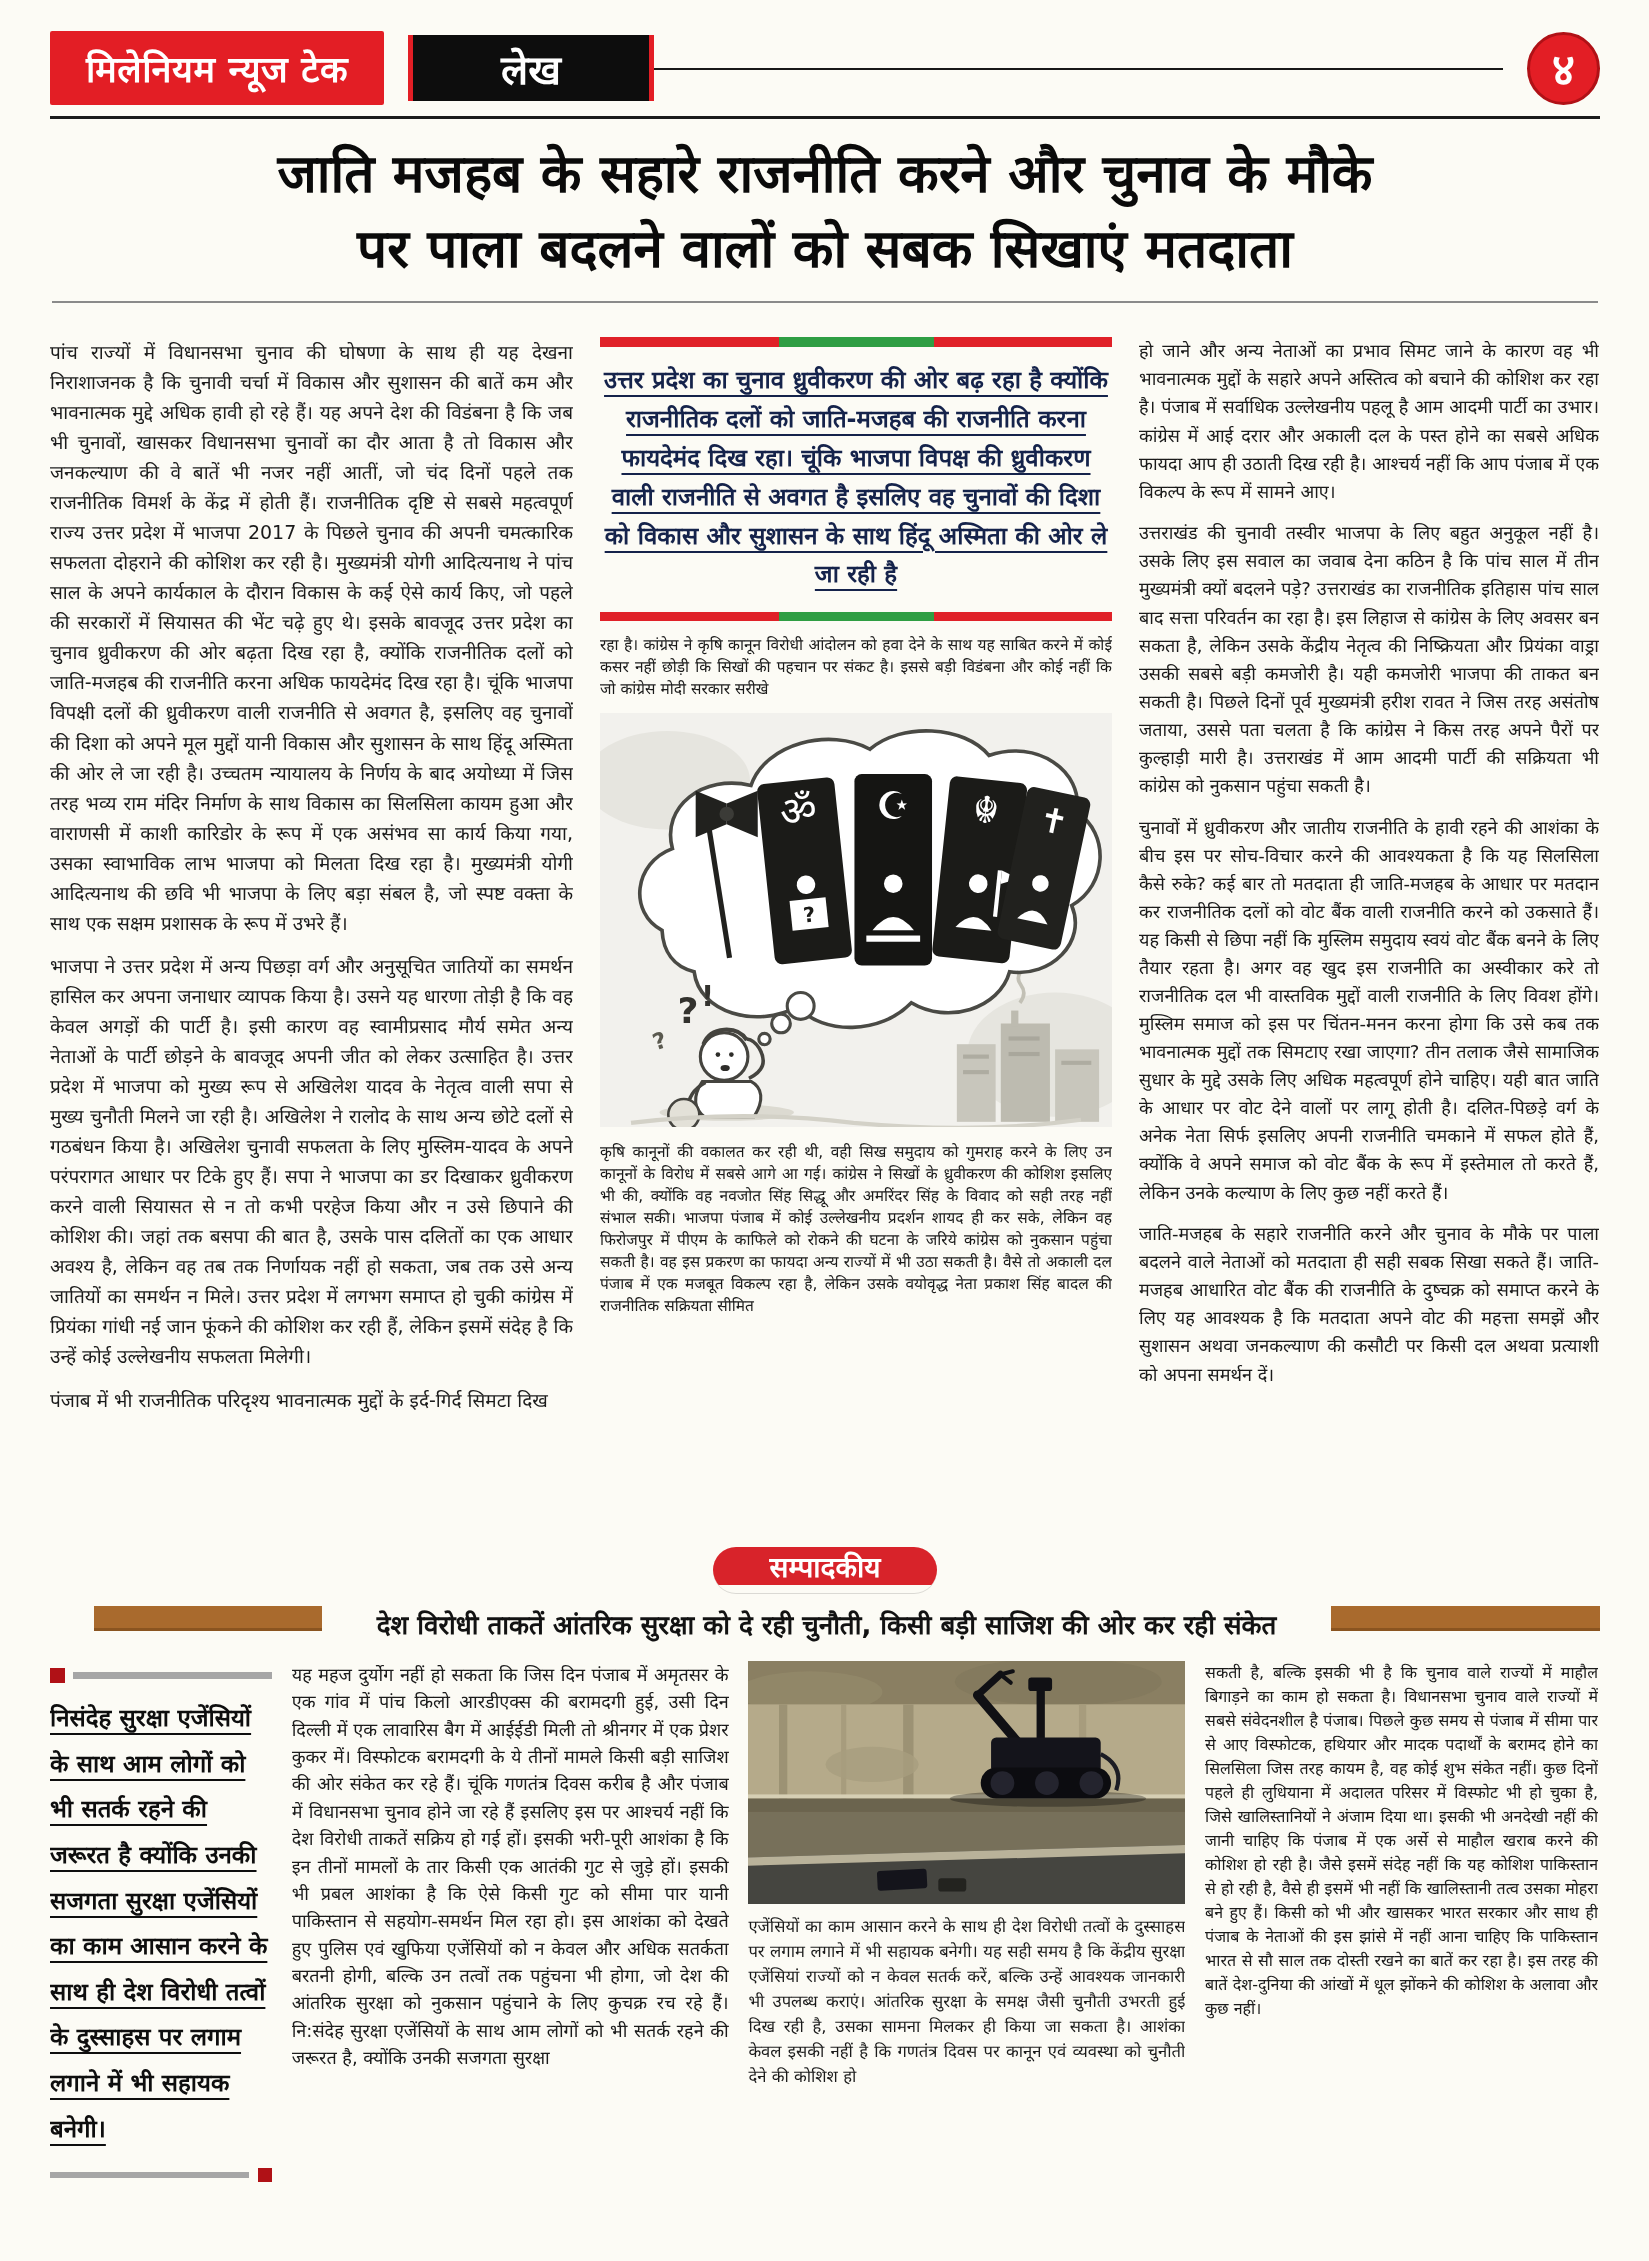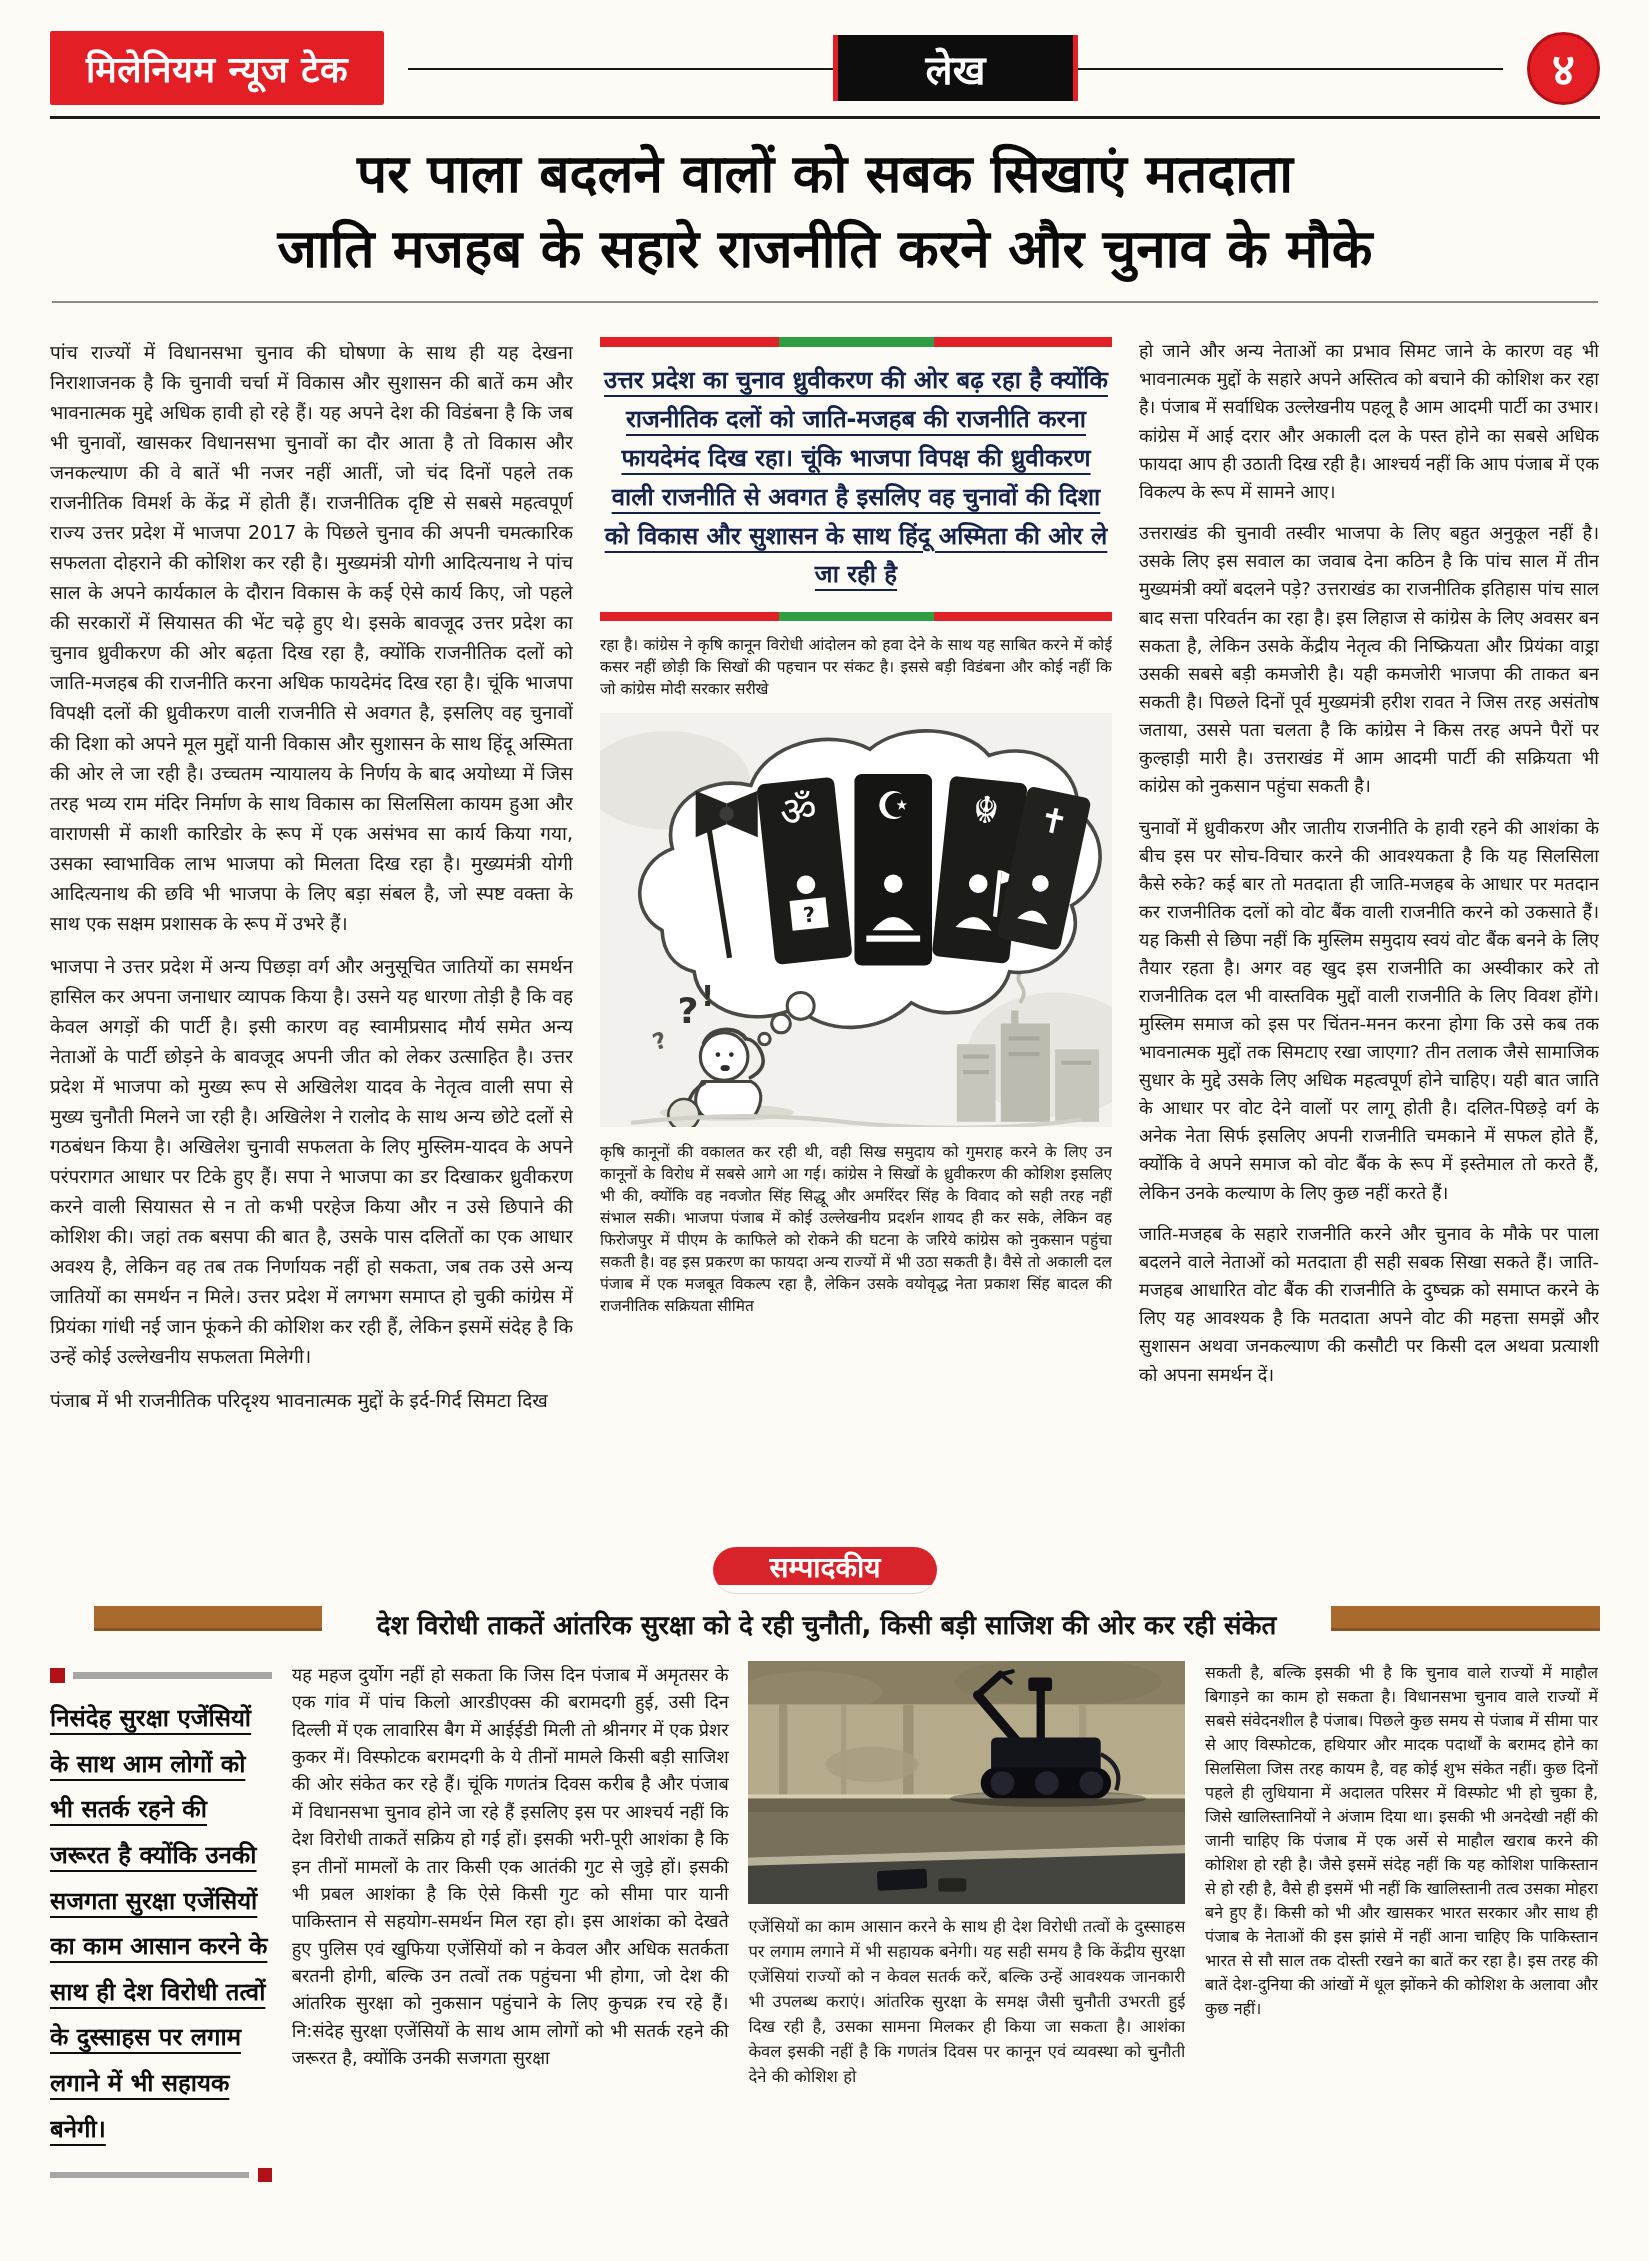--- a/index.html
+++ b/index.html
@@ -11,21 +11,21 @@
   }
   .page { position:absolute; inset:0; padding:30px 50px 21px; display:flex; flex-direction:column; }
 
   
   .masthead { display:flex; align-items:center; gap:24px; height:78px; }
   .brand {
     background:#e31e25; color:#ffffff; font-weight:bold; font-size:36px;
     height:74px; padding:0 36px; display:flex; align-items:center; border-radius:2.1px;
     white-space:nowrap; letter-spacing:0.5px;
   }
-  .mast-mid { flex:1; display:flex; justify-content:center; align-items:center; position:relative; }
+  .mast-mid { flex:1; display:flex; align-items:center; position:relative; }
   .mast-mid::before { content:""; position:absolute; left:0; right:0; top:50%; height:2.1px; background:#181818; }
   .section-box {
     background:#0d0d0d; color:#ffffff; font-weight:bold; font-size:40px;
     height:66px; padding:0 88px; display:flex; align-items:center; position:relative; z-index:1;
     border-left:5.2px solid #e31e25; border-right:5.2px solid #e31e25;
   }
   .dateline {
     border:3.1px solid #e31e25; color:#101010; font-weight:bold; font-size:29px;
     padding:10.3px 23px; white-space:nowrap; background:#fff;
   }
@@ -106,22 +106,22 @@
   <header class="masthead">
     <div class="brand">मिलेनियम न्यूज टेक</div>
     <div class="mast-mid">
       <div class="section-box">लेख</div>
     </div>
     <div class="page-badge">४</div>
   </header>
   <div class="mast-rule"></div>
 
   <h1 class="headline">
+    <span style="display:block">जाति मजहब के सहारे राजनीति करने और चुनाव के मौके</span>
     <span style="display:block">पर पाला बदलने वालों को सबक सिखाएं मतदाता</span>
-    <span style="display:block">जाति मजहब के सहारे राजनीति करने और चुनाव के मौके</span>
   </h1>
   <div class="headline-rule"></div>
 
   <section class="lead-cols">
 
     <div class="col col-1">
       <p>पांच राज्यों में विधानसभा चुनाव की घोषणा के साथ ही यह देखना निराशाजनक है कि चुनावी चर्चा में विकास और सुशासन की बातें कम और भावनात्मक मुद्दे अधिक हावी हो रहे हैं। यह अपने देश की विडंबना है कि जब भी चुनावों, खासकर विधानसभा चुनावों का दौर आता है तो विकास और जनकल्याण की वे बातें भी नजर नहीं आतीं, जो चंद दिनों पहले तक राजनीतिक विमर्श के केंद्र में होती हैं। राजनीतिक दृष्टि से सबसे महत्वपूर्ण राज्य उत्तर प्रदेश में भाजपा 2017 के पिछले चुनाव की अपनी चमत्कारिक सफलता दोहराने की कोशिश कर रही है। मुख्यमंत्री योगी आदित्यनाथ ने पांच साल के अपने कार्यकाल के दौरान विकास के कई ऐसे कार्य किए, जो पहले की सरकारों में सियासत की भेंट चढ़े हुए थे। इसके बावजूद उत्तर प्रदेश का चुनाव ध्रुवीकरण की ओर बढ़ता दिख रहा है, क्योंकि राजनीतिक दलों को जाति-मजहब की राजनीति करना अधिक फायदेमंद दिख रहा है। चूंकि भाजपा विपक्षी दलों की ध्रुवीकरण वाली राजनीति से अवगत है, इसलिए वह चुनावों की दिशा को अपने मूल मुद्दों यानी विकास और सुशासन के साथ हिंदू अस्मिता की ओर ले जा रही है। उच्चतम न्यायालय के निर्णय के बाद अयोध्या में जिस तरह भव्य राम मंदिर निर्माण के साथ विकास का सिलसिला कायम हुआ और वाराणसी में काशी कारिडोर के रूप में एक असंभव सा कार्य किया गया, उसका स्वाभाविक लाभ भाजपा को मिलता दिख रहा है। मुख्यमंत्री योगी आदित्यनाथ की छवि भी भाजपा के लिए बड़ा संबल है, जो स्पष्ट वक्ता के साथ एक सक्षम प्रशासक के रूप में उभरे हैं।</p>
       <p>भाजपा ने उत्तर प्रदेश में अन्य पिछड़ा वर्ग और अनुसूचित जातियों का समर्थन हासिल कर अपना जनाधार व्यापक किया है। उसने यह धारणा तोड़ी है कि वह केवल अगड़ों की पार्टी है। इसी कारण वह स्वामीप्रसाद मौर्य समेत अन्य नेताओं के पार्टी छोड़ने के बावजूद अपनी जीत को लेकर उत्साहित है। उत्तर प्रदेश में भाजपा को मुख्य रूप से अखिलेश यादव के नेतृत्व वाली सपा से मुख्य चुनौती मिलने जा रही है। अखिलेश ने रालोद के साथ अन्य छोटे दलों से गठबंधन किया है। अखिलेश चुनावी सफलता के लिए मुस्लिम-यादव के अपने परंपरागत आधार पर टिके हुए हैं। सपा ने भाजपा का डर दिखाकर ध्रुवीकरण करने वाली सियासत से न तो कभी परहेज किया और न उसे छिपाने की कोशिश की। जहां तक बसपा की बात है, उसके पास दलितों का एक आधार अवश्य है, लेकिन वह तब तक निर्णायक नहीं हो सकता, जब तक उसे अन्य जातियों का समर्थन न मिले। उत्तर प्रदेश में लगभग समाप्त हो चुकी कांग्रेस में प्रियंका गांधी नई जान फूंकने की कोशिश कर रही हैं, लेकिन इसमें संदेह है कि उन्हें कोई उल्लेखनीय सफलता मिलेगी।</p>
       <p>पंजाब में भी राजनीतिक परिदृश्य भावनात्मक मुद्दों के इर्द-गिर्द सिमटा दिख</p>
     </div>

